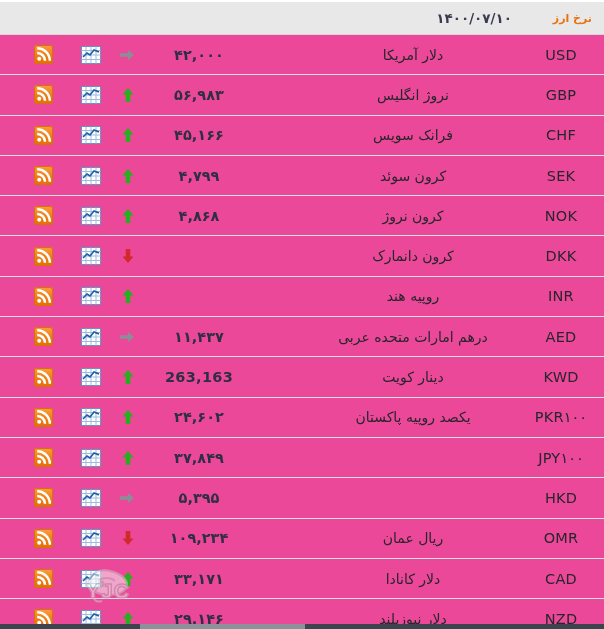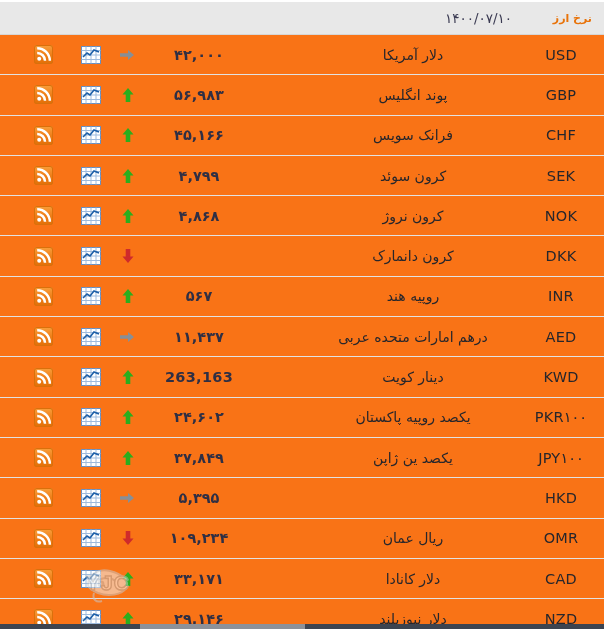--- a/index.html
+++ b/index.html
@@ -43,36 +43,36 @@
     color: #e8730a;
     letter-spacing: 0;
     white-space: nowrap;
   }
   .hdr-date {
     position: absolute;
     right: 92px;
     top: 50%;
     transform: translateY(-50%);
     font-size: 13.5px;
-    font-weight: normal;
+    font-weight: bold;
     color: #3a3a52;
     white-space: nowrap;
     direction: ltr;
   }
 
   
   .rows {
     position: relative;
   }
   .row {
     position: relative;
     height: 40.3px;
     border-bottom: 1px solid #e2e2e2;
     box-sizing: border-box;
-    background: #f97316;
+    background: #ec4899;
   }
   .row:last-child { border-bottom: 1px solid #d8d8d8; }
 
   .cell {
     position: absolute;
     top: 0;
     height: 100%;
     display: flex;
     align-items: center;
   }
@@ -159,21 +159,21 @@
     left: 30px;
     top: 563px;
     width: 110px;
     height: 46px;
     pointer-events: none;
     opacity: 0.55;
   }
   .wm-text {
     position: absolute;
     left: 56px;
-    top: 8px;
+    top: 16px;
     font-size: 21px;
     font-weight: bold;
     letter-spacing: 1px;
     color: #ffffff;
     -webkit-text-stroke: 1.4px #b9b9b9;
     text-shadow: 0 1px 0 #cfcfcf;
     direction: ltr;
     font-family: "Liberation Sans", sans-serif;
   }
 
@@ -260,21 +260,21 @@
               </g>
               <polyline points="2,11 6,7 9,9 13,4 18,6" fill="none" stroke="#1d5fa8" stroke-width="1.6"></polyline>
             </svg></span>
         </div>
         <div class="cell c-trend">
           <span class="arrow"><svg width="14" height="16" viewBox="0 0 14 16">
               <path d="M7 1 L12.5 7.5 L9.3 7.5 L9.3 15 L4.7 15 L4.7 7.5 L1.5 7.5 Z" fill="#2aae1e"></path>
             </svg></span>
         </div>
         <div class="cell c-value">۵۶,۹۸۳</div>
-        <div class="cell c-name">پوند انگلیس</div>
+        <div class="cell c-name">نروژ انگلیس</div>
         <div class="cell c-code">GBP</div>
       </div>
       <div class="row">
         <div class="cell c-rss">
           <span class="icon-rss">
             <svg width="19" height="19" viewBox="0 0 19 19">
               <circle cx="5.2" cy="13.8" r="2.0" fill="#ffffff"></circle>
               <path d="M3.2 9.2 a6.6 6.6 0 0 1 6.6 6.6 h2.5 a9.1 9.1 0 0 0 -9.1 -9.1 z" fill="#ffffff"></path>
               <path d="M3.2 4.4 a11.4 11.4 0 0 1 11.4 11.4 h2.5 a13.9 13.9 0 0 0 -13.9 -13.9 z" fill="#ffffff"></path>
             </svg>
@@ -423,21 +423,20 @@
                 <line x1="0.5" y1="13.5" x2="19.5" y2="13.5"></line>
               </g>
               <polyline points="2,11 6,7 9,9 13,4 18,6" fill="none" stroke="#1d5fa8" stroke-width="1.6"></polyline>
             </svg></span>
         </div>
         <div class="cell c-trend">
           <span class="arrow"><svg width="14" height="16" viewBox="0 0 14 16">
               <path d="M7 1 L12.5 7.5 L9.3 7.5 L9.3 15 L4.7 15 L4.7 7.5 L1.5 7.5 Z" fill="#2aae1e"></path>
             </svg></span>
         </div>
-        <div class="cell c-value">۵۶۷</div>
         <div class="cell c-name">روپیه هند</div>
         <div class="cell c-code">INR</div>
       </div>
       <div class="row">
         <div class="cell c-rss">
           <span class="icon-rss">
             <svg width="19" height="19" viewBox="0 0 19 19">
               <circle cx="5.2" cy="13.8" r="2.0" fill="#ffffff"></circle>
               <path d="M3.2 9.2 a6.6 6.6 0 0 1 6.6 6.6 h2.5 a9.1 9.1 0 0 0 -9.1 -9.1 z" fill="#ffffff"></path>
               <path d="M3.2 4.4 a11.4 11.4 0 0 1 11.4 11.4 h2.5 a13.9 13.9 0 0 0 -13.9 -13.9 z" fill="#ffffff"></path>
@@ -556,21 +555,20 @@
               </g>
               <polyline points="2,11 6,7 9,9 13,4 18,6" fill="none" stroke="#1d5fa8" stroke-width="1.6"></polyline>
             </svg></span>
         </div>
         <div class="cell c-trend">
           <span class="arrow"><svg width="14" height="16" viewBox="0 0 14 16">
               <path d="M7 1 L12.5 7.5 L9.3 7.5 L9.3 15 L4.7 15 L4.7 7.5 L1.5 7.5 Z" fill="#2aae1e"></path>
             </svg></span>
         </div>
         <div class="cell c-value">۳۷,۸۴۹</div>
-        <div class="cell c-name">یکصد ین ژاپن</div>
         <div class="cell c-code">JPY۱۰۰</div>
       </div>
       <div class="row">
         <div class="cell c-rss">
           <span class="icon-rss">
             <svg width="19" height="19" viewBox="0 0 19 19">
               <circle cx="5.2" cy="13.8" r="2.0" fill="#ffffff"></circle>
               <path d="M3.2 9.2 a6.6 6.6 0 0 1 6.6 6.6 h2.5 a9.1 9.1 0 0 0 -9.1 -9.1 z" fill="#ffffff"></path>
               <path d="M3.2 4.4 a11.4 11.4 0 0 1 11.4 11.4 h2.5 a13.9 13.9 0 0 0 -13.9 -13.9 z" fill="#ffffff"></path>
             </svg>

